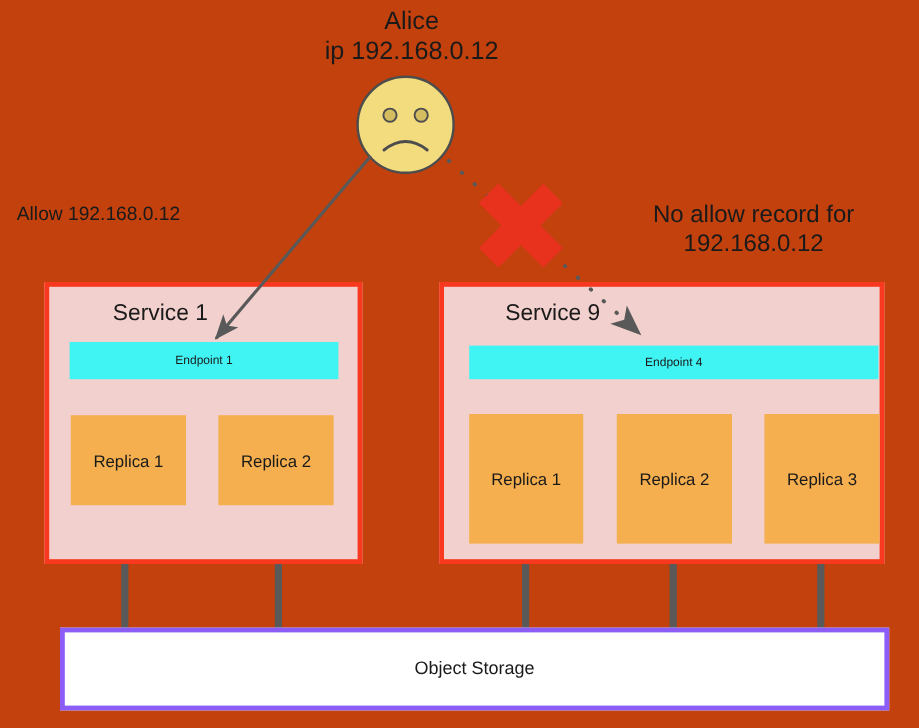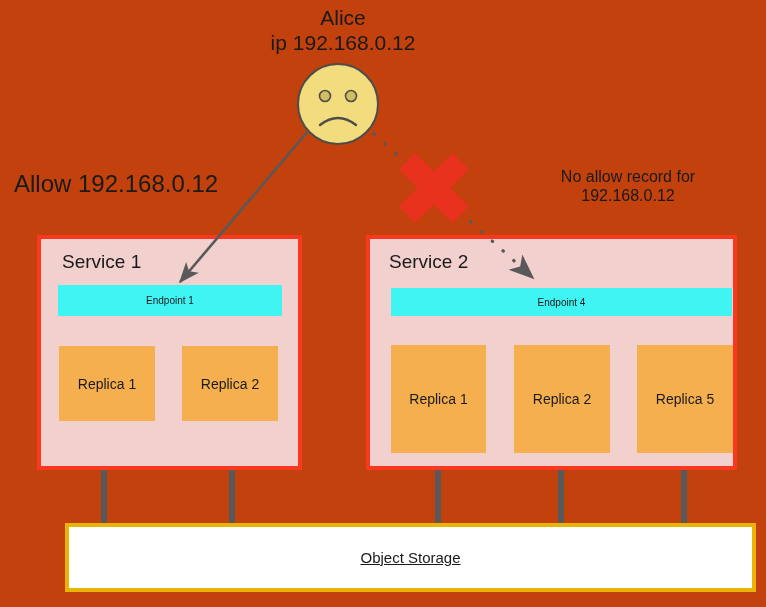--- a/index.html
+++ b/index.html
@@ -25,44 +25,45 @@
     text-align: center;
     line-height: 1.18;
     white-space: pre-line;
   }
   #alice-label {
     left: 243px; top: 6px; width: 200px;
     font-size: 21px;
   }
   #allow-label {
     left: 14px; top: 170px; width: 260px;
-    font-size: 24px;
+    font-size: 16px;
     text-align: left;
   }
   #deny-label {
     left: 497px; top: 168px; width: 262px;
-    font-size: 16px;
+    font-size: 20px;
   }
 
   
   #face-wrap { left: 296px; top: 62px; width: 84px; height: 84px; }
 
   
   .service-box {
     background: #f2d0cd;
     border: 4px solid #f8391f;
     box-sizing: border-box;
   }
   #service1-box { left: 37px; top: 235px; width: 265px; height: 235px; }
   #service2-box { left: 366px; top: 235px; width: 371px; height: 235px; }
 
   .service-title {
     color: #1a1a1a;
     font-size: 19px;
     line-height: 1;
+    margin-left: 32px;
   }
   #service1-title { left: 62px; top: 252px; }
   #service2-title { left: 389px; top: 252px; }
 
   
   .endpoint {
     background: #41f4f4;
     color: #1a1a1a;
     font-size: 10px;
     display: flex;
@@ -91,30 +92,29 @@
   #s2-replica-3 { left: 637px; top: 345px; width: 96px; height: 108px; }
 
   
   .connector {
     background: #595959;
     width: 6px;
   }
 
   
   #object-storage-box {
-    left: 65px; top: 523px; width: 691px; height: 69px;
+    left: 50px; top: 523px; width: 691px; height: 69px;
     background: #ffffff;
-    border: 4px solid #eab308;
+    border: 4px solid #8b5cf6;
     box-sizing: border-box;
     display: flex;
     align-items: center;
     justify-content: center;
     color: #1a1a1a;
     font-size: 15px;
-    text-decoration: underline;
   }
 
   
   #overlay {
     left: 0; top: 0; width: 766px; height: 607px;
     pointer-events: none;
   }
 </style>
 </head>
 <body>
@@ -152,25 +152,25 @@
   <div class="abs connector" style="left:558px; top:451px; height:76px;"></div>
   <div class="abs connector" style="left:681px; top:451px; height:76px;"></div>
 
   <div class="abs service-box" id="service1-box"></div>
   <div class="abs service-title" id="service1-title">Service 1</div>
   <div class="abs endpoint" id="endpoint1-box">Endpoint 1</div>
   <div class="abs replica" id="s1-replica-1">Replica 1</div>
   <div class="abs replica" id="s1-replica-2">Replica 2</div>
 
   <div class="abs service-box" id="service2-box"></div>
-  <div class="abs service-title" id="service2-title">Service 2</div>
+  <div class="abs service-title" id="service2-title">Service 9</div>
   <div class="abs endpoint" id="endpoint2-box">Endpoint 4</div>
   <div class="abs replica" id="s2-replica-1">Replica 1</div>
   <div class="abs replica" id="s2-replica-2">Replica 2</div>
-  <div class="abs replica" id="s2-replica-3">Replica 5</div>
+  <div class="abs replica" id="s2-replica-3">Replica 3</div>
 
   <div class="abs" id="object-storage-box">Object Storage</div>
 
   <svg class="abs" id="overlay" viewBox="0 0 766 607">
     <defs>
       <marker id="arrowhead-solid" markerWidth="9" markerHeight="9" refX="7.4" refY="3.2" orient="auto" markerUnits="strokeWidth">
         <path d="M0,0 L8,3.2 L0,6.4 L2,3.2 z" fill="#595959"></path>
       </marker>
       <marker id="arrowhead-dotted" markerWidth="9" markerHeight="9" refX="7.4" refY="3.2" orient="auto" markerUnits="strokeWidth">
         <path d="M0,0 L8,3.2 L0,6.4 L2,3.2 z" fill="#595959"></path>

